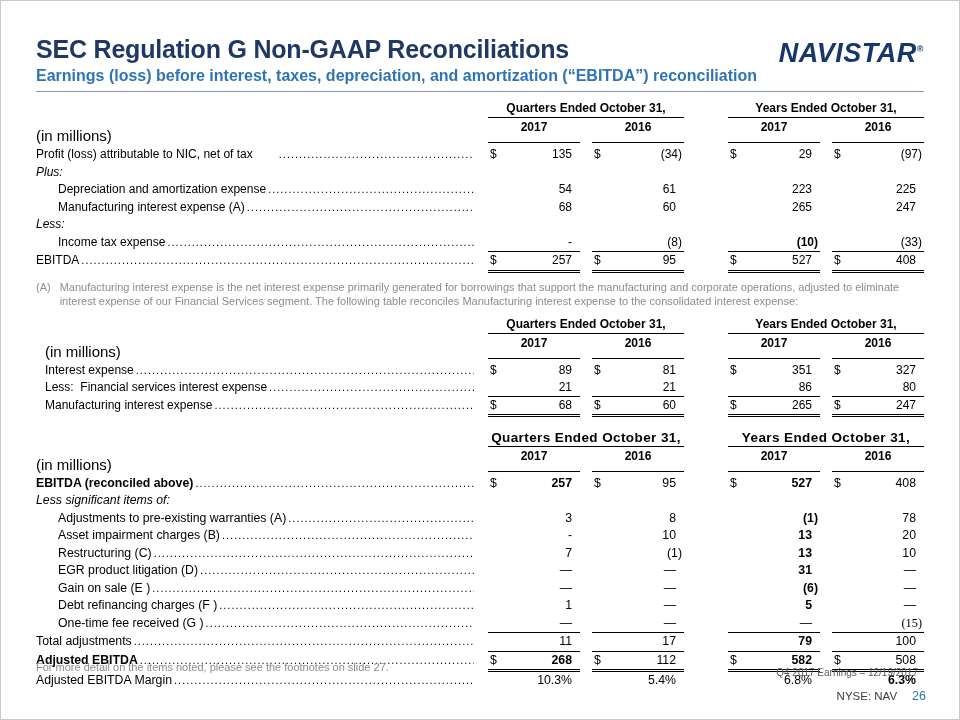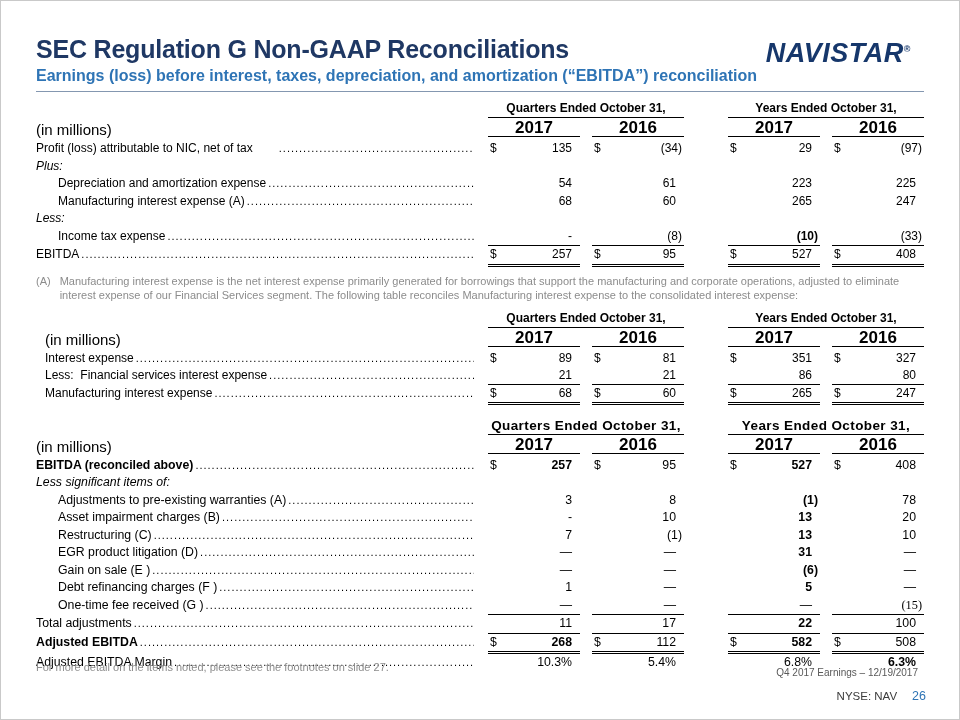--- a/index.html
+++ b/index.html
@@ -9,38 +9,38 @@
     background:#ffffff; color:#000; position:relative; overflow:hidden;
     outline:1px solid #c9c9c9; outline-offset:-1px;
   }
   .slide { position:absolute; inset:0; padding:0 36px; }
 
   
   .header { padding-top:34px; position:relative; }
   .title { font-size:25px; font-weight:bold; color:#1f3864; line-height:30px; letter-spacing:-0.2px; }
   .subtitle { font-size:16px; font-weight:bold; color:#2e74b5; line-height:21px; margin-top:1px; }
   .hrule { border-top:1.5px solid #8497b0; margin-top:5px; }
-  .logo { position:absolute; right:13px; top:38px; font-style:italic; font-weight:bold;
+  .logo { position:absolute; right:0; top:38px; font-style:italic; font-weight:bold;
           font-size:27px; color:#16376b; letter-spacing:0.5px; }
   .logo .reg { font-size:9px; vertical-align:super; font-style:normal; }
 
   
   .fintable .trow {
     display:grid;
     grid-template-columns: minmax(0,1fr) 92px 92px 20px 92px 92px;
     column-gap:12px;
     align-items:baseline;
   }
   .ghead-row { line-height:15px; margin-bottom:2px; }
   .ghead { font-weight:bold; font-size:12px; text-align:center;
            border-bottom:1px solid #000; padding-bottom:1px; white-space:nowrap; }
   .ghead-row.large .ghead { font-size:13.5px; letter-spacing:0.4px; }
   .year-row { line-height:15px; margin-bottom:3px; }
-  .yhead { font-weight:bold; font-size:17px; text-align:center;
-           border-bottom:1px solid #000; padding-bottom:1px; }
+  .yhead { font-weight:bold; font-size:12px; text-align:center;
+           border-bottom:1px solid #000; padding-bottom:7px; }
   .inmillions { font-size:15px; align-self:end; }
 
   .drow { font-size:12px; line-height:17.5px; }
   .t2 .drow { line-height:17px; }
   .t3 .drow { font-size:12.3px; line-height:17.5px; }
   .t2 .lbl, .t2 .inmillions { padding-left:9px; }
   .t1 { margin-top:9px; }
   .t2 { margin-top:9px; }
   .t3 { margin-top:13px; }
 
@@ -509,21 +509,21 @@
         <div class="pair r-single" style="grid-column: 2;">
           <div class="cur"></div>
           <div class="val">11</div>
         </div>
         <div class="pair r-single" style="grid-column: 3;">
           <div class="cur"></div>
           <div class="val">17</div>
         </div>
         <div class="pair r-single" style="grid-column: 5;">
           <div class="cur"></div>
-          <div class="val b">22</div>
+          <div class="val b">79</div>
         </div>
         <div class="pair r-single" style="grid-column: 6;">
           <div class="cur"></div>
           <div class="val">100</div>
         </div>
       </div>
       <div class="trow drow">
         <div class="lbl b" style="grid-column: 1;">
           <div class="t">Adjusted EBITDA</div>
           <div class="dots"></div>

